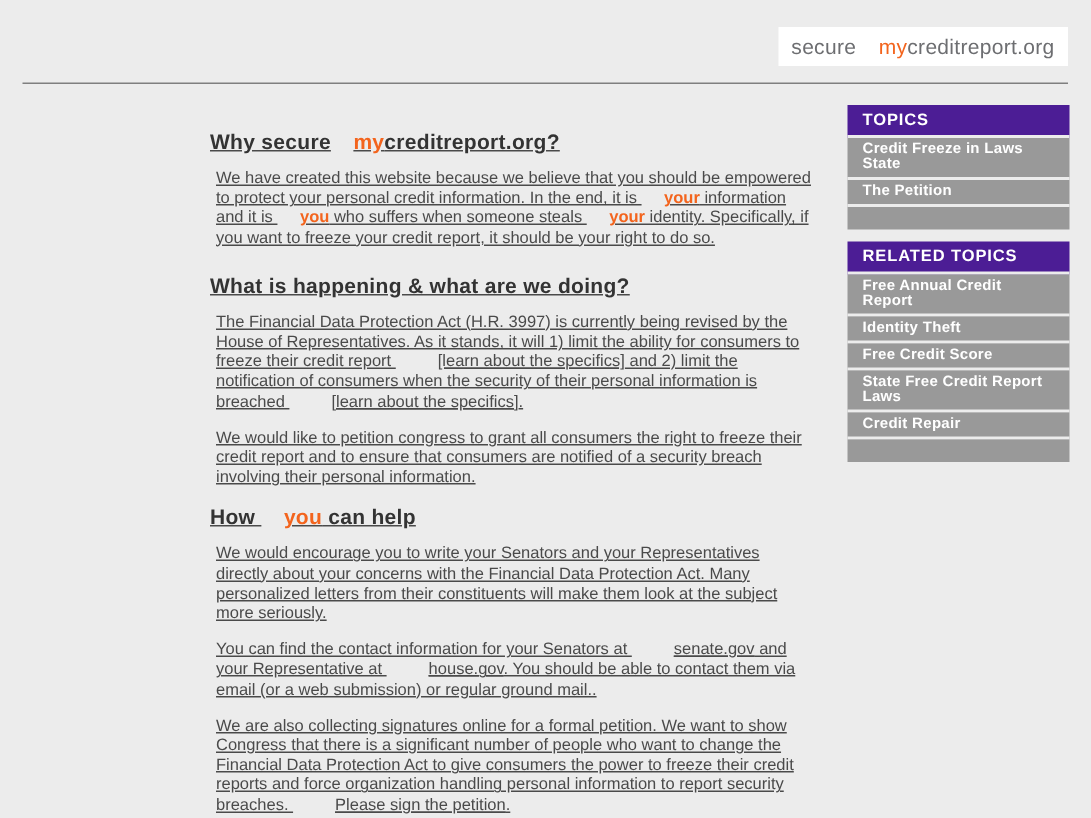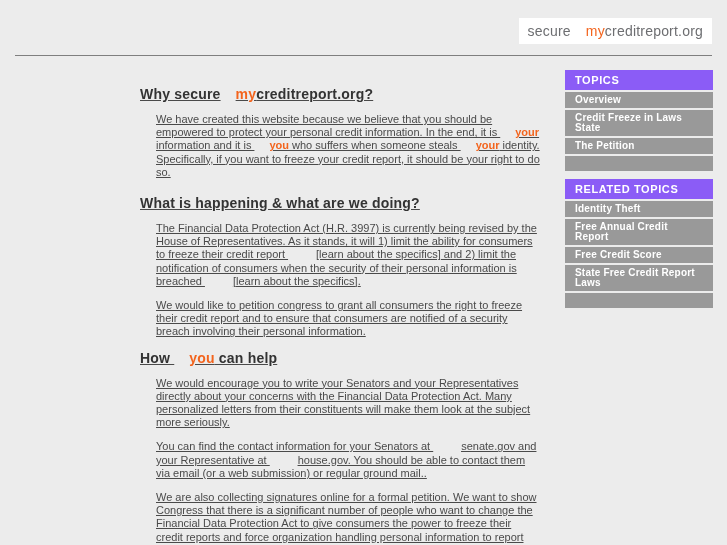--- a/index.html
+++ b/index.html
@@ -24,30 +24,30 @@
   .main{
     position:absolute;left:140px;top:86px;width:401px;
     color:#4a4a4a;font-size:11px;line-height:13.2px;text-decoration:underline;
   }
   .main h1,.main h2,.main h3{
     font-size:14px;line-height:17px;color:#333333;
     margin:0;font-weight:bold;letter-spacing:0.2px;
   }
   .main h2{margin-top:16px;}
   .main h3{}
-  .main p{margin:10px 0 11px 16px;}
+  .main p{margin:10px 0 11px 4px;}
   .accent{color:#f3641d;font-weight:bold;padding-left:15px;}
   .logo-box .accent{font-weight:normal;}
   .link{text-decoration:underline;cursor:pointer;padding-left:28px;}
   .plain{}
   
   .sidebar{position:absolute;left:565px;top:70px;width:148px;}
   .side-box{margin-bottom:8px;}
   .side-header{
-    background:#8b5cf6;color:#ffffff;
+    background:#4c1d95;color:#ffffff;
     font-size:11px;font-weight:bold;letter-spacing:0.6px;
     padding:4px 10px;border-bottom:2px solid #ececec;
   }
   .side-item{
     background:#999999;color:#ffffff;
     font-size:10px;font-weight:bold;letter-spacing:0.2px;
     padding:3px 10px;line-height:10px;
     border-bottom:2px solid #ececec;
     cursor:pointer;
   }
@@ -69,27 +69,27 @@
 
   <h3><span class="plain">How </span><span class="accent">you</span><span class="plain"> can help</span></h3>
   <p><span class="plain">We would encourage you to write your Senators and your Representatives directly about your concerns with the Financial Data Protection Act. Many personalized letters from their constituents will make them look at the subject more seriously.</span></p>
   <p><span class="plain">You can find the contact information for your Senators at </span><span class="link">senate.gov</span><span class="plain"> and your Representative at </span><span class="link">house.gov</span><span class="plain">. You should be able to contact them via email (or a web submission) or regular ground mail..</span></p>
   <p><span class="plain">We are also collecting signatures online for a formal petition. We want to show Congress that there is a significant number of people who want to change the Financial Data Protection Act to give consumers the power to freeze their credit reports and force organization handling personal information to report security breaches. </span><span class="link">Please sign the petition</span><span class="plain">.</span></p>
 </div>
 
 <div class="sidebar">
   <div class="side-box">
     <div class="side-header">TOPICS</div>
-    <div class="side-item">Overview</div>
     <div class="side-item">Credit Freeze in Laws State</div>
     <div class="side-item">The Petition</div>
     <div class="side-spacer"></div>
   </div>
 
   <div class="side-box">
     <div class="side-header">RELATED TOPICS</div>
+    <div class="side-item">Free Annual Credit Report</div>
     <div class="side-item">Identity Theft</div>
-    <div class="side-item">Free Annual Credit Report</div>
     <div class="side-item">Free Credit Score</div>
     <div class="side-item">State Free Credit Report Laws</div>
+    <div class="side-item">Credit Repair</div>
     <div class="side-spacer"></div>
   </div>
 </div>
 
 </body></html>

